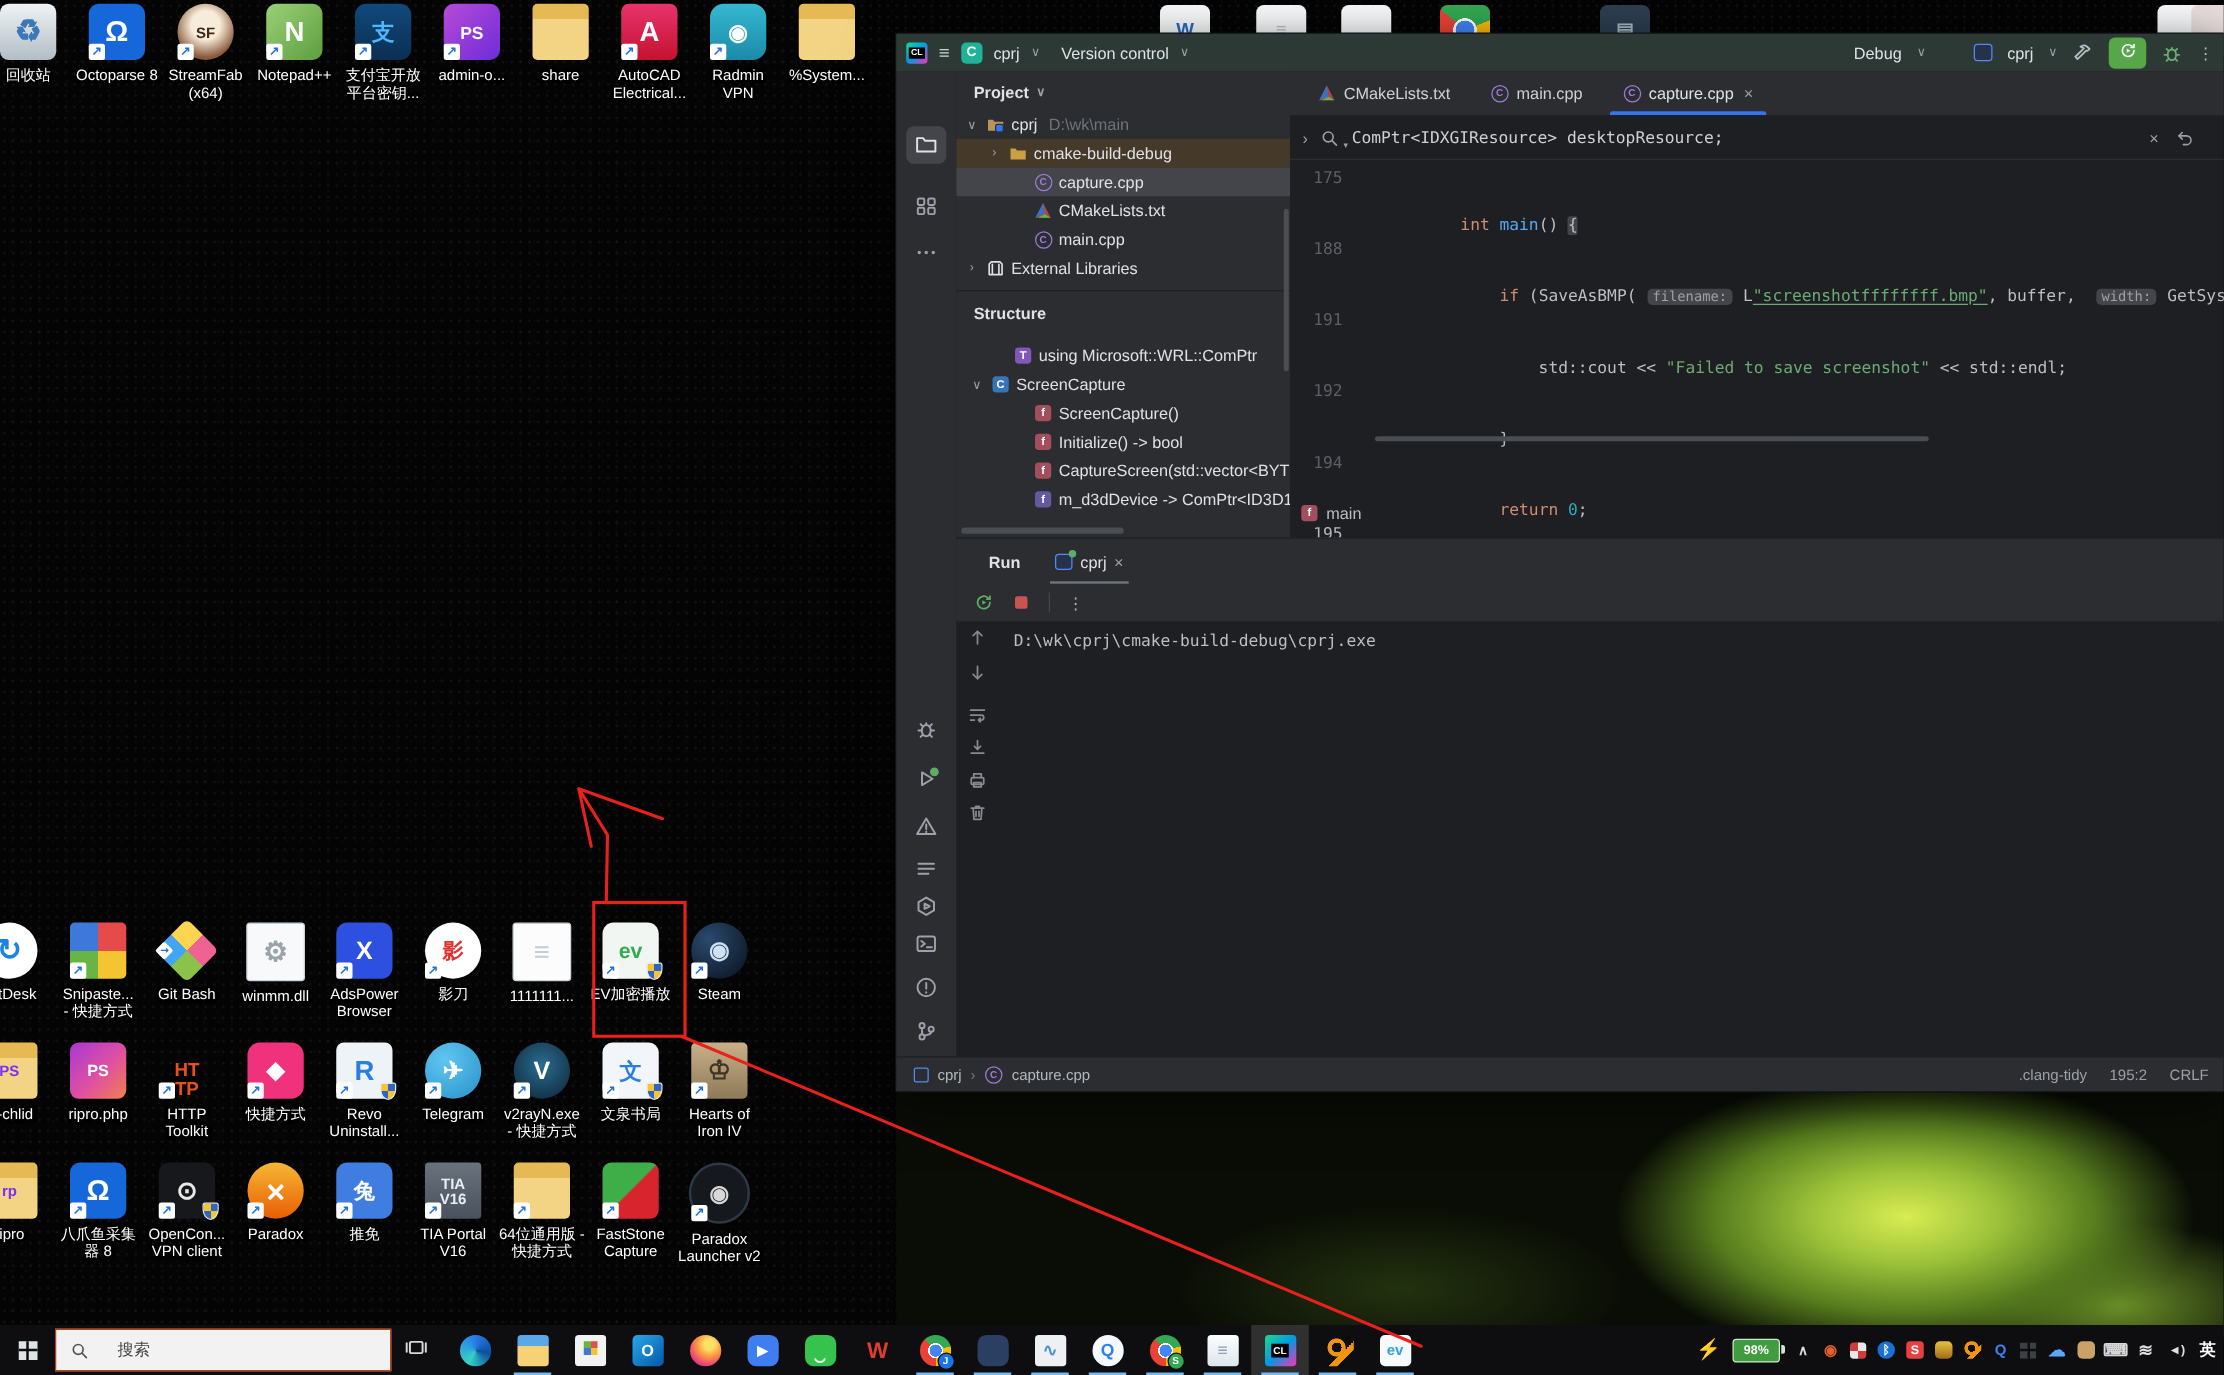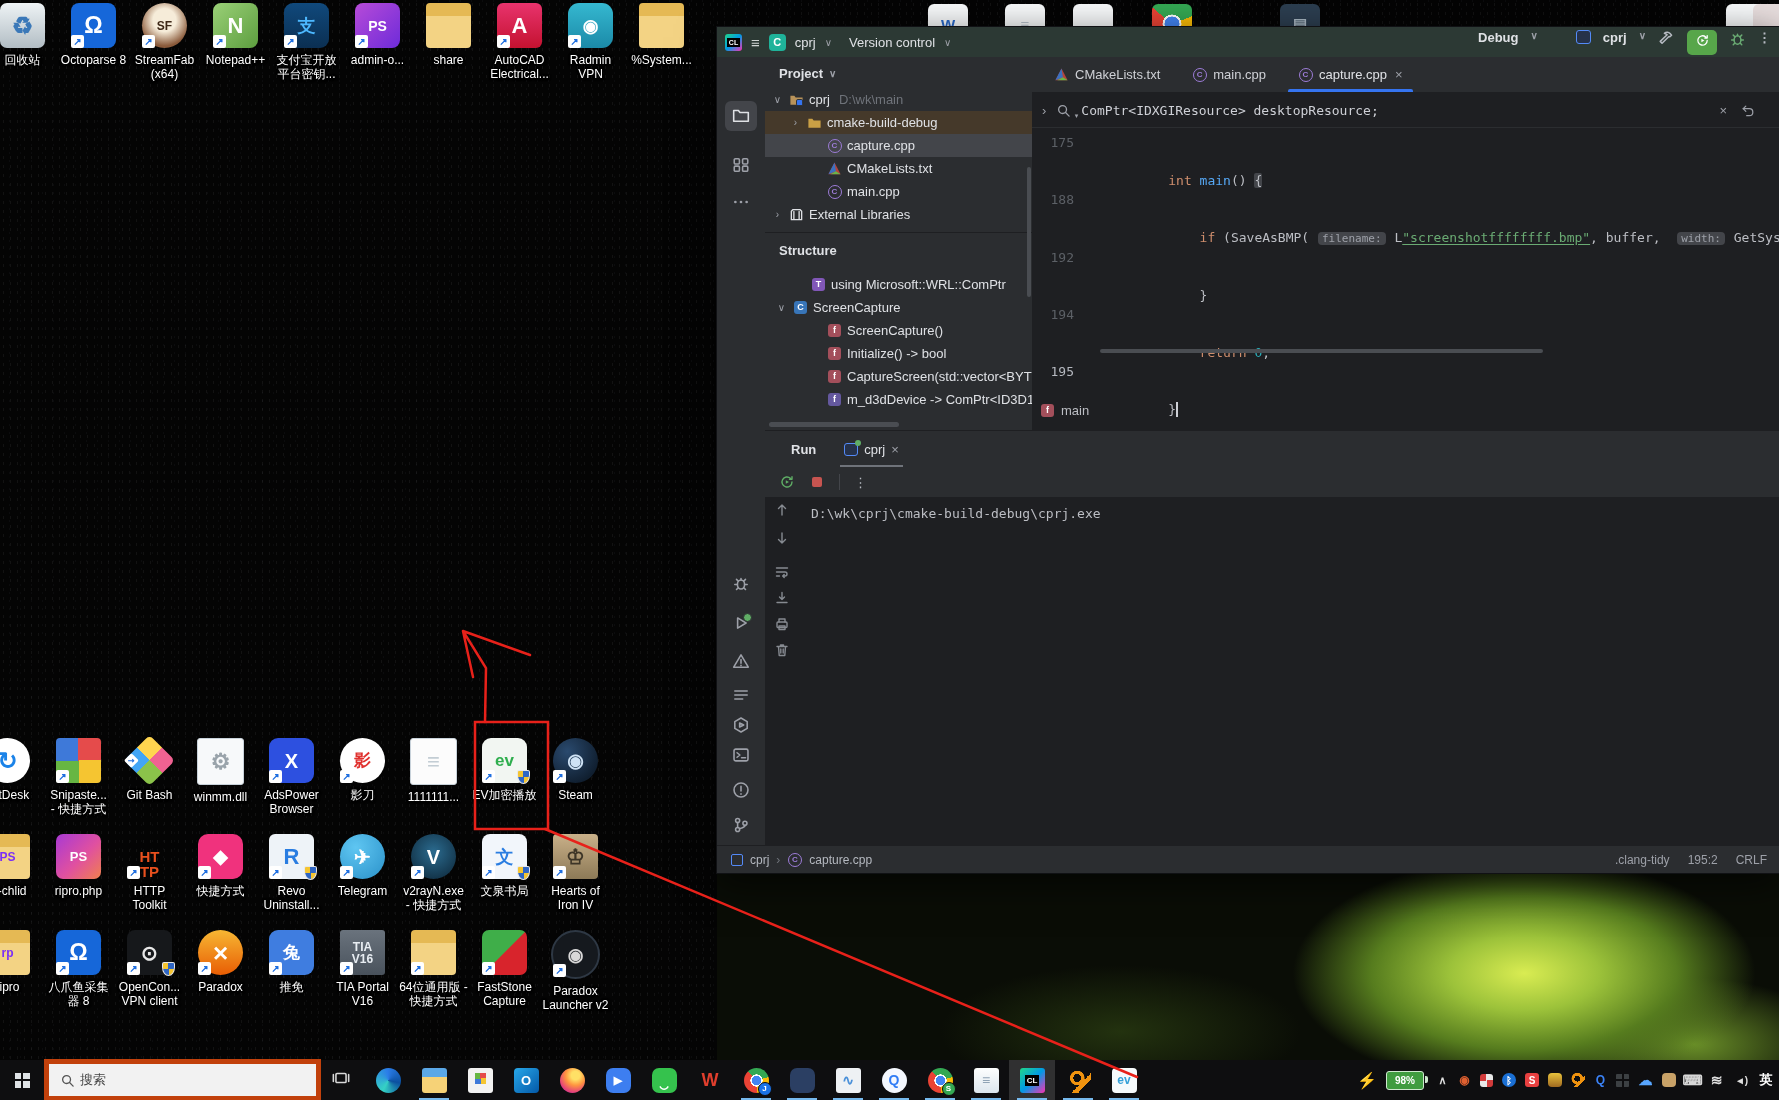--- a/index.html
+++ b/index.html
@@ -37,21 +37,21 @@
       box-shadow:0 0 0 1px #101114,0 10px 36px rgba(0,0,0,.65);font-size:13px;color:#dfe1e5;}
   .titlebar{position:absolute;left:0;top:0;right:0;height:30px;background:#2c3934;display:flex;align-items:center;padding:0 8px;gap:9px;}
   .tb-logo{width:17px;height:17px;border-radius:3px;background:linear-gradient(135deg,#21d789,#009ae5 50%,#fc31b2);
       display:flex;align-items:center;justify-content:center;}
   .tb-logo i{font-style:normal;background:#000;color:#fff;font-size:7px;font-weight:bold;padding:1px 2px;}
   .ham{color:#cfd4d2;font-size:15px;letter-spacing:0;}
   .projchip{width:17px;height:17px;border-radius:4px;background:#1fb39a;color:#fff;font-size:11px;font-weight:bold;
       display:flex;align-items:center;justify-content:center;}
   .tbtxt{color:#dfe1e5;}
   .chev{color:#9da0a8;font-size:10px;}
-  .tb-right{margin-left:auto;display:flex;align-items:flex-start;gap:12px;font-weight:bold;}
+  .tb-right{margin-left:auto;display:flex;align-items:center;gap:12px;}
   .winchipic{display:inline-block;width:13px;height:12px;border:1.5px solid #548af7;border-radius:3px;background:#26324a;}
   .hammer,.tbbug{width:17px;height:17px;color:#b6bac2;}
   .tbbug{color:#6aab73;}
   .runbtn{width:26px;height:21px;background:#57a64a;border-radius:5px;color:#fff;display:flex;align-items:center;justify-content:center;padding:2px;}
   .runbtn svg{width:15px;height:15px;}
   .kebab{color:#b6bac2;font-size:13px;}
   
   .strip{position:absolute;left:0;top:30px;bottom:27px;width:48px;background:#2b2d30;border-right:1px solid #1e1f22;}
   .sicon{position:absolute;left:8px;width:32px;height:30px;border-radius:6px;color:#9da0a8;display:flex;align-items:center;justify-content:center;}
   .sicon svg{width:18px;height:18px;}
@@ -125,21 +125,21 @@
       display:flex;align-items:center;padding:0 12px 0 14px;color:#b4b8bf;font-size:12px;gap:7px;}
   .sbchip{display:inline-block;width:10px;height:10px;border:1.5px solid #548af7;border-radius:2px;}
   .sb-sep{color:#6f737a;}
   .sb-rt{margin-left:auto;display:flex;gap:18px;align-items:center;color:#9da0a8;}
   
   .taskbar{position:absolute;left:0;bottom:0;width:1779px;height:40px;background:#0e0e10;z-index:3;display:flex;align-items:center;}
   .startbtn{width:44px;height:40px;display:flex;align-items:center;justify-content:center;}
   .winlogo{width:15px;height:15px;
       background:linear-gradient(#0e0e10,#0e0e10) 50% 0/2px 100% no-repeat,
                  linear-gradient(#0e0e10,#0e0e10) 0 50%/100% 2px no-repeat,#dfe3e6;}
-  .searchbox{width:256px;height:32px;background:#f2f2f2;border:5px solid #c2410c;display:flex;align-items:center;gap:5px;padding-left:11px;}
+  .searchbox{width:256px;height:32px;background:#f2f2f2;border:1px solid #c2410c;display:flex;align-items:center;gap:23px;padding-left:11px;}
   .searchbox svg{width:15px;height:15px;color:#555;}
   .searchbox span{color:#444;font-size:13px;}
   .taskview{width:40px;height:40px;display:flex;align-items:center;justify-content:center;color:#d8d8d8;}
   .taskview svg{width:18px;height:18px;}
   .tb-apps{display:flex;height:40px;margin-left:4px;}
   .tbi{width:46px;height:40px;display:flex;align-items:center;justify-content:center;position:relative;}
   .tbi .appic{width:25px;height:25px;display:flex;align-items:center;justify-content:center;font-weight:bold;position:relative;}
   .tbi.open::after{content:"";position:absolute;left:8px;right:8px;bottom:0;height:2.5px;background:#76b9ed;}
   .tbi.active{background:rgba(255,255,255,.14);}
   .tbadge{position:absolute;right:-3px;bottom:-3px;width:12px;height:12px;border-radius:50%;color:#fff;
@@ -798,20 +798,26 @@
             
           <span class=" kw">int </span><span class=" fn">main</span><span>() </span><span class=" brc">{</span></span>
         </div>
         <div class="cline">
           <span class="lnum">188</span>
           <span class="parts">
             
           <span>    </span><span class=" kw">if</span><span> (SaveAsBMP( </span><span class=" hint">filename:</span><span> L</span><span class=" str u">"screenshotffffffff.bmp"</span><span>, buffer,  </span><span class=" hint">width:</span><span> GetSystemMetrics( </span></span>
         </div>
         <div class="cline">
+          <span class="lnum">191</span>
+          <span class="parts">
+            
+          <span>        std::cout &lt;&lt; </span><span class=" str">"Failed to save screenshot"</span><span> &lt;&lt; std::endl;</span></span>
+        </div>
+        <div class="cline">
           <span class="lnum">192</span>
           <span class="parts">
             
           <span>    }</span></span>
         </div>
         <div class="cline">
           <span class="lnum">194</span>
           <span class="parts">
             
           <span>    </span><span class=" kw">return </span><span class=" num">0</span><span>;</span></span>

